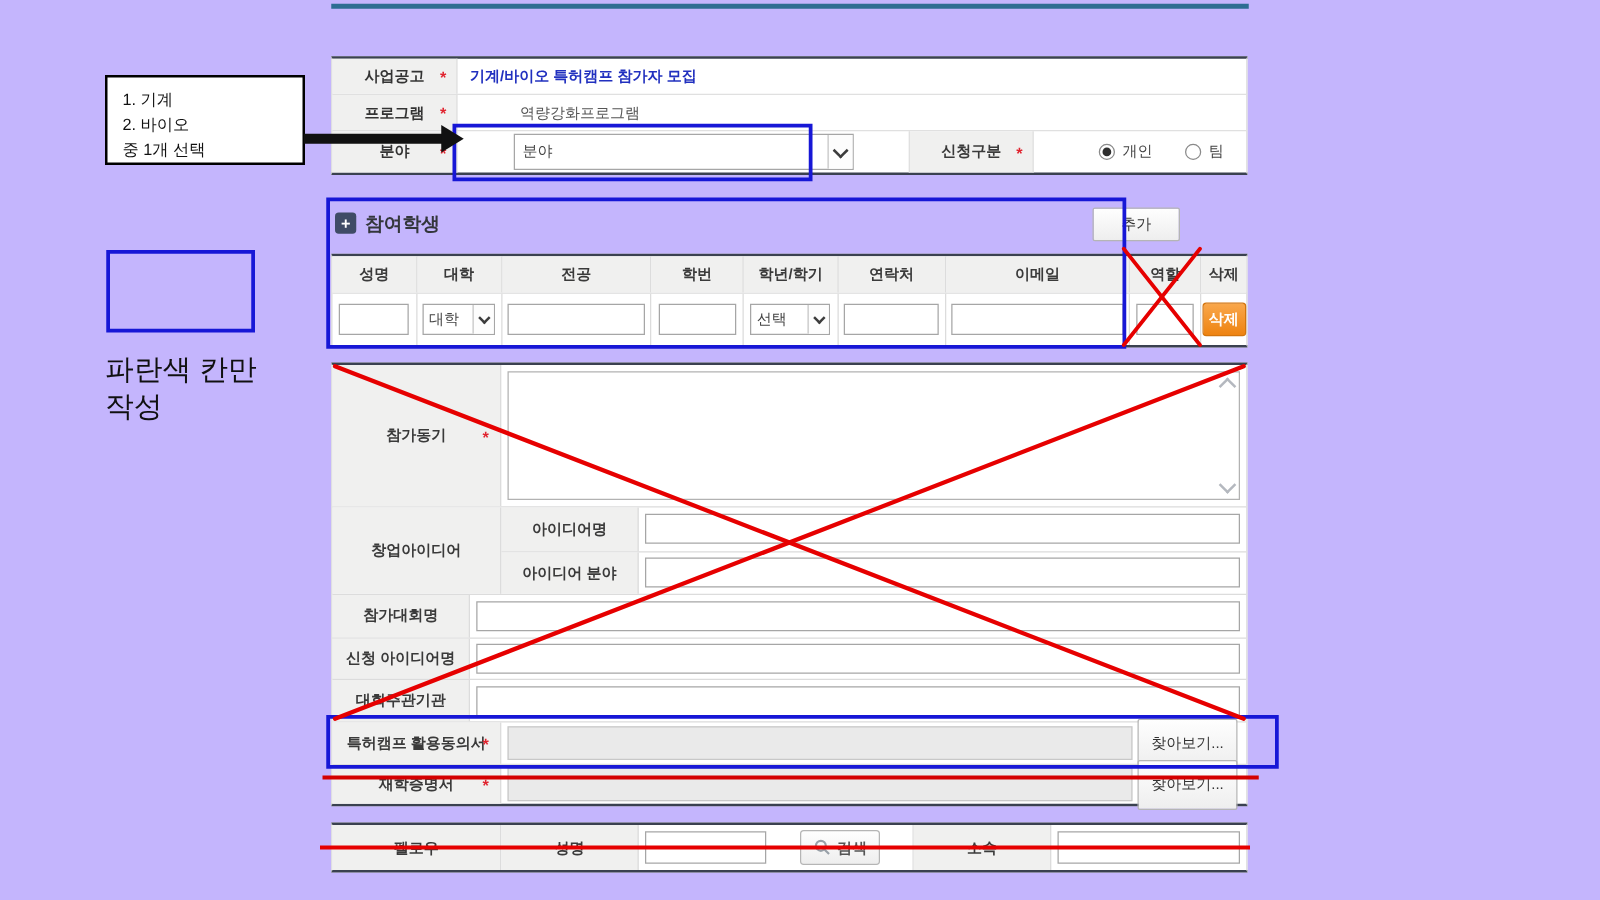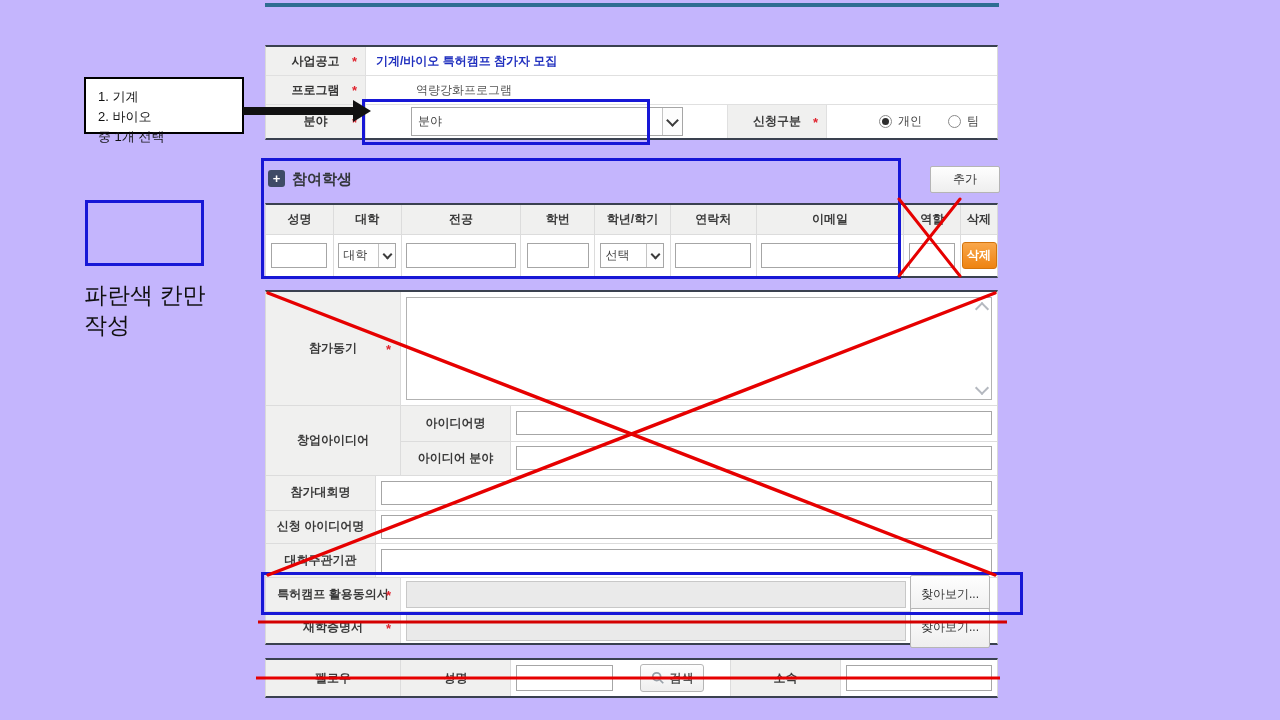--- a/index.html
+++ b/index.html
@@ -37,30 +37,30 @@
   #field-select{margin-left:5px;width:272px;height:29px;align-self:center;}
   #apptype-cell{margin-left:4px;width:100px;position:relative;border-left:1px solid #e0e0e0;
                 border-right:1px solid #e0e0e0;}
   #apptype-cell .star{position:absolute;right:8px;top:50%;transform:translateY(-46%);}
   .radio-area{display:flex;align-items:center;padding-left:12px;gap:6px;color:#444;}
   .radio{width:13px;height:13px;border:1px solid #8a8a8a;border-radius:50%;background:#fff;
          display:flex;align-items:center;justify-content:center;box-sizing:border-box;}
   .radio .dot{width:7px;height:7px;border-radius:50%;background:#2e2e2e;}
   .radio2{margin-left:20px;}
   
-  #notebox{left:84px;top:77px;width:160px;height:57px;border:2px solid #000;box-sizing:border-box;
+  #notebox{left:84px;top:60px;width:160px;height:72px;border:2px solid #000;box-sizing:border-box;
            padding:8px 0 0 12px;font-size:13px;line-height:20px;color:#111;background:#fff;z-index:3;}
   #legendbox{left:85px;top:200px;width:119px;height:66px;}
   #legendtext{left:84px;top:280px;font-size:23px;line-height:30px;color:#101010;}
   
   #stu-bluebox{left:261px;top:158px;width:640px;height:121px;}
   #stu-plus{left:268px;top:170px;width:17px;height:17px;background:#3f4b66;border-radius:3px;color:#fff;
             display:flex;align-items:center;justify-content:center;font-weight:700;font-size:13px;z-index:2;}
   #stu-title{left:292px;top:170px;font-size:15px;font-weight:700;color:#33363b;z-index:2;}
-  #add-btn{left:930px;top:166px;width:70px;height:27px;}
+  #add-btn{left:874px;top:166px;width:70px;height:27px;}
   #stutable{left:265px;top:203px;width:733px;border-top:2px solid #3a4150;border-bottom:2px solid #3a4150;
             border-left:1px solid #d9d9d9;border-right:1px solid #d9d9d9;box-sizing:border-box;background:#fff;}
   .stu-hrow{display:flex;height:29px;}
   .stu-brow{display:flex;height:41px;border-top:1px solid #dcdcdc;}
   .scell{box-sizing:border-box;border-right:1px solid #dcdcdc;display:flex;align-items:center;justify-content:center;}
   .scell.hc{background:#f0f0ef;font-weight:700;color:#3a3a3a;}
   .scell:last-child{border-right:none;}
   .c0{width:68px}.c1{width:68px}.c2{width:120px}.c3{width:74px}.c4{width:76px}
   .c5{width:86px}.c6{width:148px}.c7{width:57px}.c8{width:36px}
   #del-btn{width:33px;height:25px;background:linear-gradient(#f9a74b,#ee8311);border:1px solid #d4740c;

